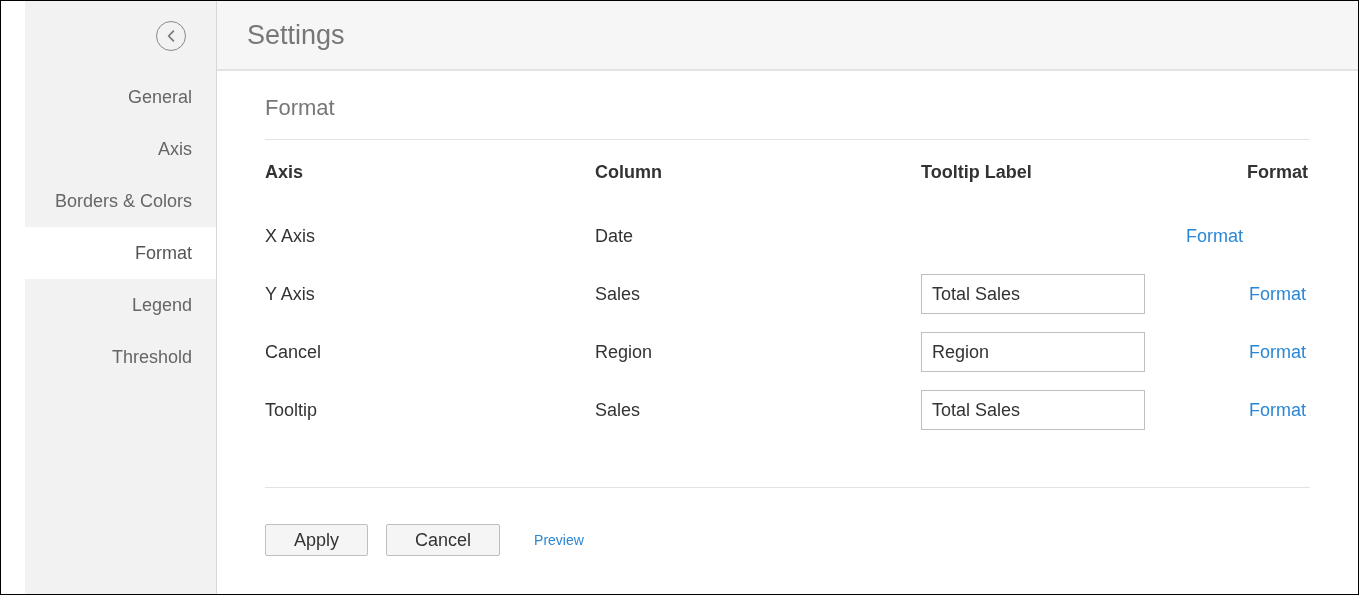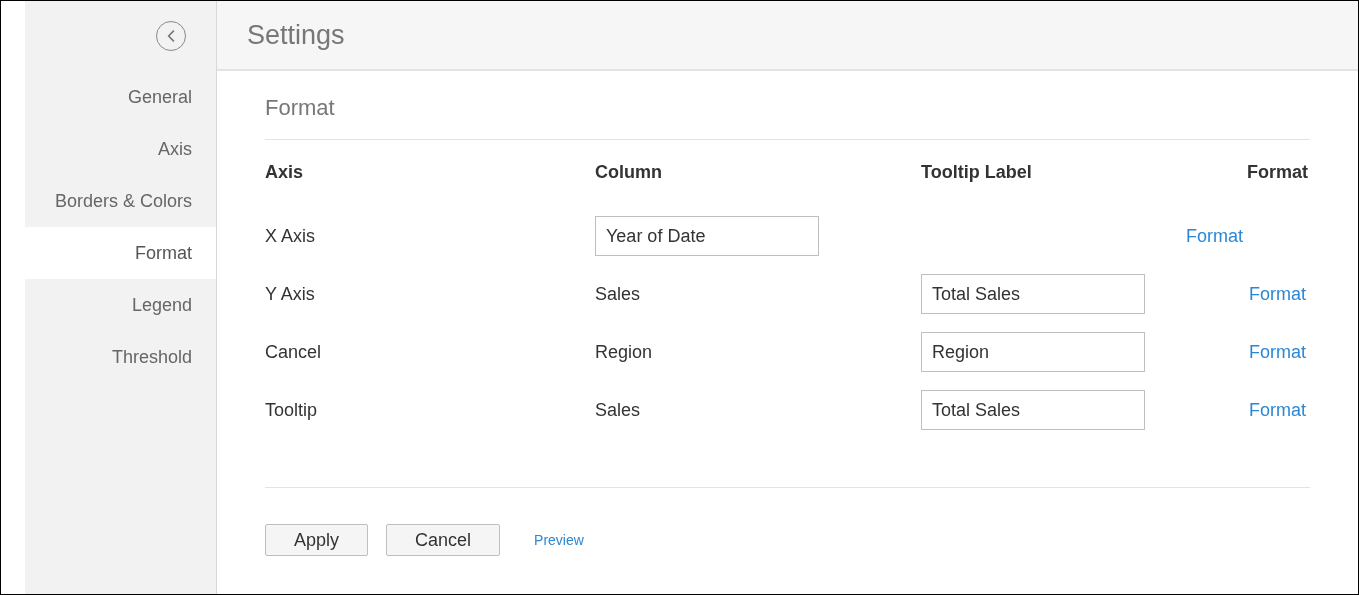--- a/index.html
+++ b/index.html
@@ -194,23 +194,21 @@
     <div class="table-wrap">
       <div class="table-header">
         <div>Axis</div>
         <div>Column</div>
         <div>Tooltip Label</div>
         <div class="col-format">Format</div>
       </div>
 
       <div class="table-row">
         <div>X Axis</div>
-        <div>
-          <input class="tooltip-input" value="Year of Date" style="">
-        </div>
+        <div>Date</div>
         <div class="format-link-cell">
           <span class="format-link">Format</span>
         </div>
       </div>
 
       <div class="table-row">
         <div>Y Axis</div>
         <div>Sales</div>
         <div>
           <input class="tooltip-input" value="Total Sales" style="">

